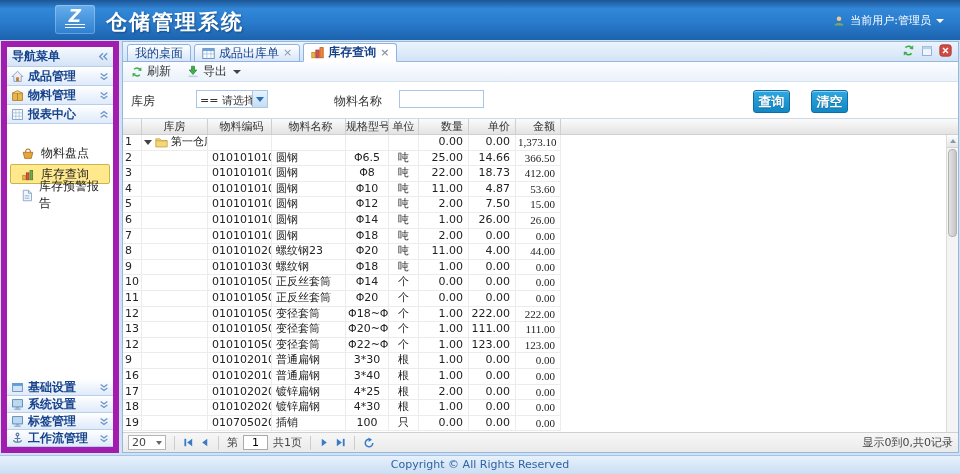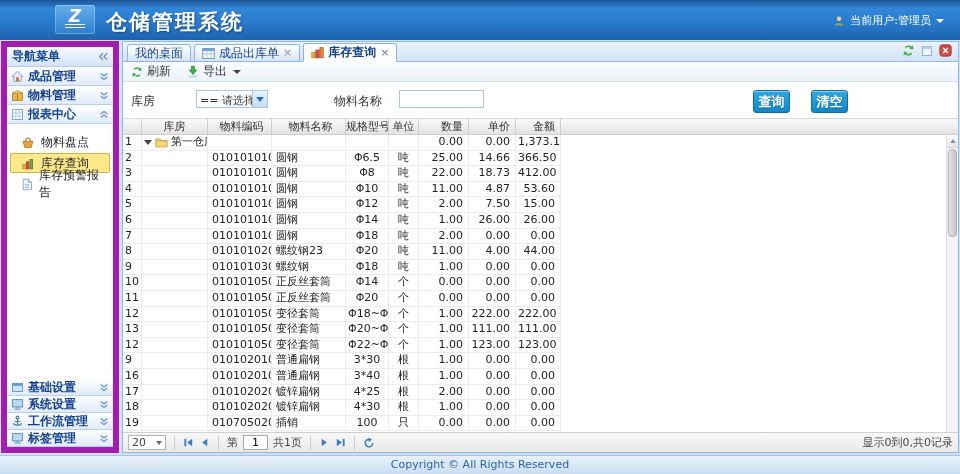--- a/index.html
+++ b/index.html
@@ -24,21 +24,21 @@
   
   .sidebar { position:absolute; left:1px; top:41px; width:118px; height:412px; background:#fff;
     border:6px solid #a21caf; display:flex; flex-direction:column; }
   .side-title { height:20px; background:linear-gradient(#f5fafe,#d3e3f6); border-bottom:1px solid #b9cfe8;
     display:flex; align-items:center; padding:0 5px; color:#15428b; font-weight:bold; font-size:12px; }
   .side-title .spacer { flex:1; }
   .acc-header { height:19px; background:linear-gradient(#ffffff,#dfeafa); border-bottom:1px solid #b9cfe8;
     display:flex; align-items:center; gap:4px; padding:0 4px; color:#15428b; font-weight:bold; font-size:12px; cursor:pointer; }
   .acc-header .chev { margin-left:auto; display:flex; }
   .acc-header.expanded .chev svg { transform:rotate(180deg); }
-  .acc-body { flex:1; background:#fff; padding-top:7px; overflow:hidden; }
+  .acc-body { flex:1; background:#fff; padding-top:18px; overflow:hidden; }
   .nav-item { height:20px; display:flex; align-items:center; gap:6px; padding:0 4px 0 10px;
     margin:1px 3px; font-size:12px; color:#222; cursor:pointer; border:1px solid transparent; }
   .nav-item.selected { background:#ffe98c; border:1px solid #cbb54a; border-radius:2px; }
   .bottom-groups .acc-header { height:17px; }
 
   
   .tabbar { position:absolute; left:122px; top:41px; width:837px; height:21px;
     background:linear-gradient(#ecf4fd,#d2e3f6); border:1px solid #97b8dd;
     display:flex; align-items:flex-end; padding-left:4px; }
   .tab { height:18px; margin-right:3px; margin-bottom:-1px; border:1px solid #8db2e3; border-radius:3px 3px 0 0;
@@ -80,21 +80,21 @@
     background:linear-gradient(#fbfbfb,#e3e3e3); border-top:1px solid #cdd9e8; border-bottom:1px solid #cfcfcf; }
   .hcell { font-size:11px; color:#333; text-align:center; line-height:15px;
     border-right:1px solid #cfcfcf; overflow:hidden; white-space:nowrap; cursor:pointer; }
   .grid-body { position:absolute; top:73px; bottom:20px; left:0; right:0; background:#fff; overflow:hidden; }
   .grid-row { display:flex; height:15.6px; background:#fff; }
   .cell { font-size:11px; color:#222; line-height:14.6px; border-right:1px solid #ececec;
     border-bottom:1px solid #ececec; overflow:hidden; white-space:nowrap; padding:0 2px; }
   .c-num { width:19px; } .c-wh { width:66px; } .c-code { width:64px; padding-left:4px; }
   .c-name { width:74px; padding-left:4px; } .c-spec { width:43px; text-align:center; }
   .c-unit { width:30px; text-align:center; } .c-qty { width:50px; text-align:right; padding-right:5px; }
-  .c-price { width:47px; text-align:right; padding-right:5px; } .c-amt { width:45px; text-align:right; padding-right:5px; }
+  .c-price { width:47px; text-align:right; padding-right:5px; } .c-amt { width:45px; text-align:right; padding-right:5px;font-family:Liberation Serif, serif; }
   .tree-wrap { display:none; align-items:center; gap:3px; margin-right:3px; }
   .grid-row.group-row .tree-wrap { display:inline-flex; vertical-align:middle; }
   .tree-tri { width:0; height:0; border-left:4px solid transparent; border-right:4px solid transparent; border-top:5px solid #444; }
 
   
   .vscroll { position:absolute; top:73px; bottom:20px; right:0; width:12px; background:#f4f4f4; border-left:1px solid #dcdcdc; cursor:pointer; }
   .vs-btn { height:13px; background:linear-gradient(#fdfdfd,#e6e6e6); border-bottom:1px solid #d5d5d5;
     display:flex; align-items:center; justify-content:center; }
   .vs-btn i { width:0; height:0; border-left:3px solid transparent; border-right:3px solid transparent; border-bottom:4px solid #8a99a8; }
   .vs-thumb { position:absolute; top:14px; left:1px; width:9px; height:88px;
@@ -252,40 +252,40 @@
         <span>系统设置</span>
         <span class="chev">
           <svg width="10" height="9" viewBox="0 0 12 10">
             <path d="M2 1.5l4 3 4-3M2 5.5l4 3 4-3" fill="none" stroke="#6b93c9" stroke-width="1.5"></path>
           </svg>
         </span>
       </div>
       <div class="acc-header">
         <span class="grp-icon">
           <svg width="13" height="13" viewBox="0 0 16 16">
-            <circle cx="8" cy="3" r="1.7" fill="none" stroke="#5a7da0" stroke-width="1.4"></circle>
-            <path d="M8 4.7V13M4.5 8h7M3 10.2c1 3.2 9 3.2 10 0" fill="none" stroke="#5a7da0" stroke-width="1.4"></path>
-          </svg>
-        </span>
-        <span>工作流管理</span>
+            <rect x="2" y="2" width="12" height="9" fill="#bcd9f0" stroke="#4a7db0"></rect>
+            <rect x="6" y="11" width="4" height="2" fill="#8aa9c8"></rect>
+            <rect x="4" y="13" width="8" height="1.5" fill="#8aa9c8"></rect>
+          </svg>
+        </span>
+        <span>标签管理</span>
         <span class="chev">
           <svg width="10" height="9" viewBox="0 0 12 10">
             <path d="M2 1.5l4 3 4-3M2 5.5l4 3 4-3" fill="none" stroke="#6b93c9" stroke-width="1.5"></path>
           </svg>
         </span>
       </div>
       <div class="acc-header">
         <span class="grp-icon">
           <svg width="13" height="13" viewBox="0 0 16 16">
-            <rect x="2" y="2" width="12" height="9" fill="#bcd9f0" stroke="#4a7db0"></rect>
-            <rect x="6" y="11" width="4" height="2" fill="#8aa9c8"></rect>
-            <rect x="4" y="13" width="8" height="1.5" fill="#8aa9c8"></rect>
-          </svg>
-        </span>
-        <span>标签管理</span>
+            <circle cx="8" cy="3" r="1.7" fill="none" stroke="#5a7da0" stroke-width="1.4"></circle>
+            <path d="M8 4.7V13M4.5 8h7M3 10.2c1 3.2 9 3.2 10 0" fill="none" stroke="#5a7da0" stroke-width="1.4"></path>
+          </svg>
+        </span>
+        <span>工作流管理</span>
         <span class="chev">
           <svg width="10" height="9" viewBox="0 0 12 10">
             <path d="M2 1.5l4 3 4-3M2 5.5l4 3 4-3" fill="none" stroke="#6b93c9" stroke-width="1.5"></path>
           </svg>
         </span>
       </div>
   </div>
 </div>
 
 <div class="tabbar">

